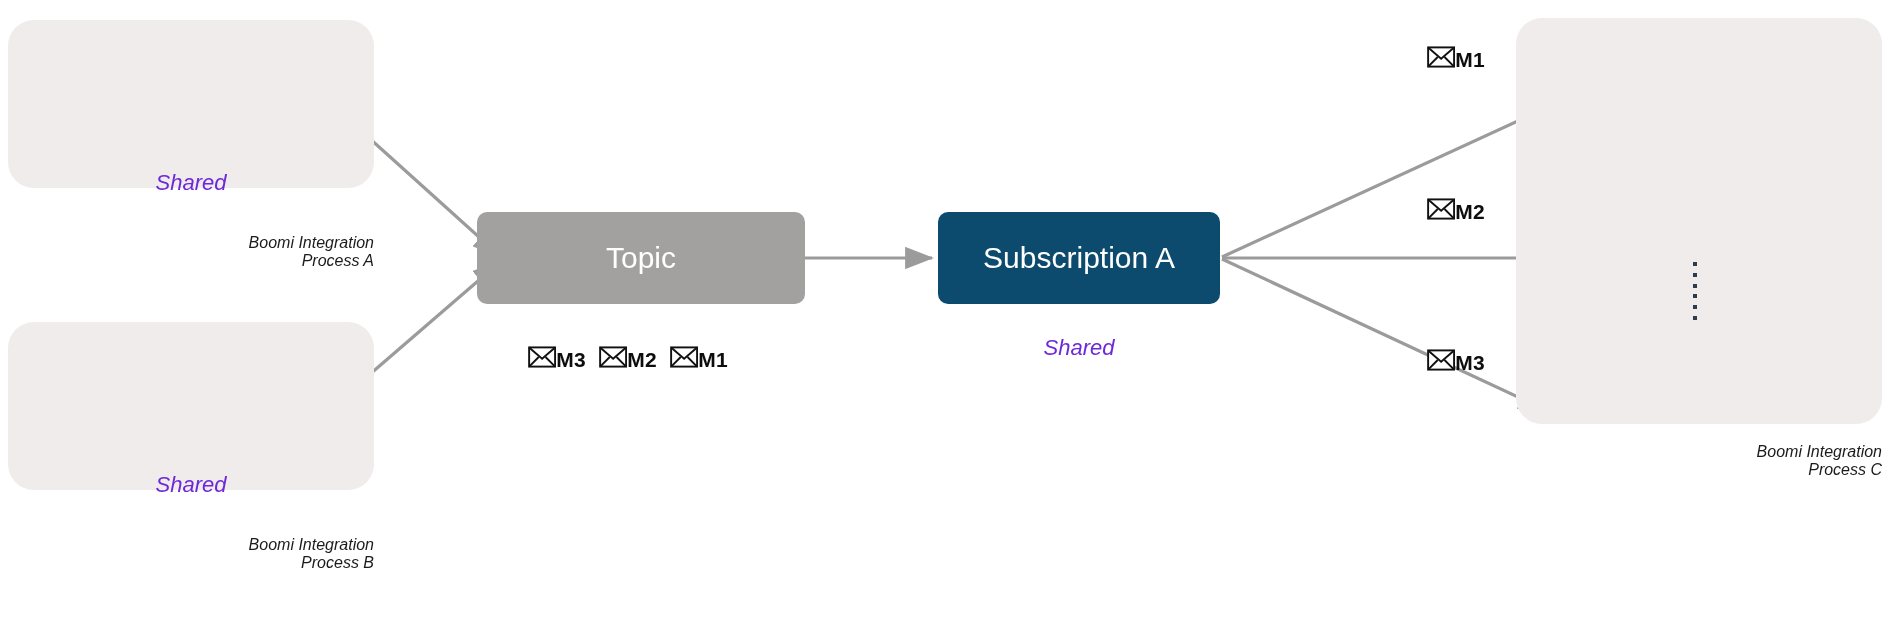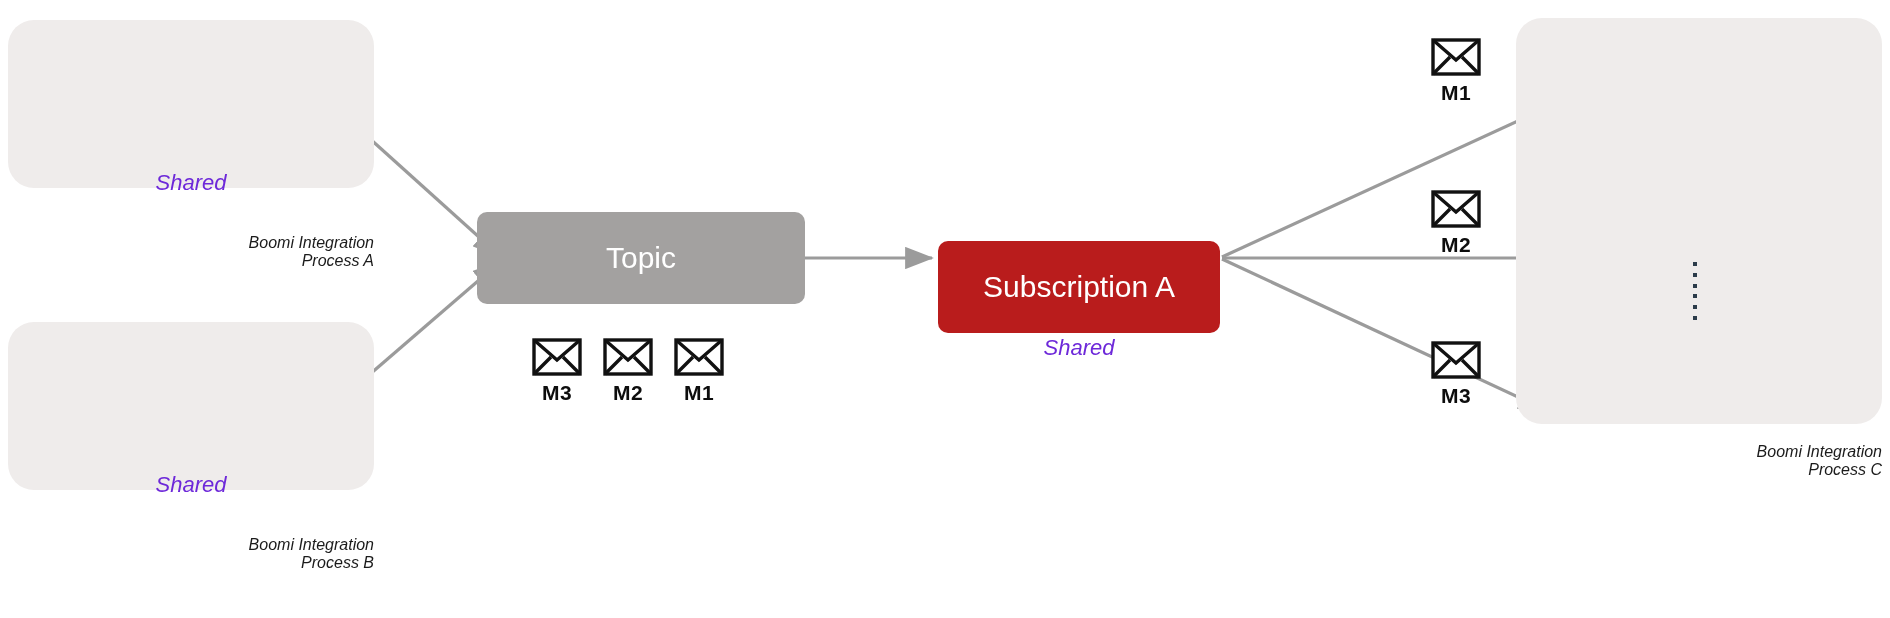--- a/index.html
+++ b/index.html
@@ -70,21 +70,21 @@
     border-radius: 10px;
     display: flex;
     align-items: center;
     justify-content: center;
     color: #ffffff;
     font-size: 30px;
     z-index: 3;
     box-sizing: border-box;
   }
   .node-standalone.topic        { background: #a3a1a0; }
-  .node-standalone.subscription { background: #b91c1c; margin-top: 29px; }
+  .node-standalone.subscription { background: #0c4a6e; }
 
   
   .caption-shared {
     position: absolute;
     font-style: italic;
     font-size: 22px;
     color: #6d28d9;
     text-align: center;
     z-index: 3;
     white-space: nowrap;
@@ -98,21 +98,21 @@
     text-align: right;
     z-index: 3;
     white-space: pre-line;
   }
 
   
   .message {
     position: absolute;
     z-index: 4;
     display: flex;
-    flex-direction: column;
+    flex-direction: row;
     align-items: center;
   }
   .message .envelope {
     width: 50px;
     height: 38px;
     display: block;
   }
   .message .msg-label {
     margin-top: 5px;
     font-size: 21px;

